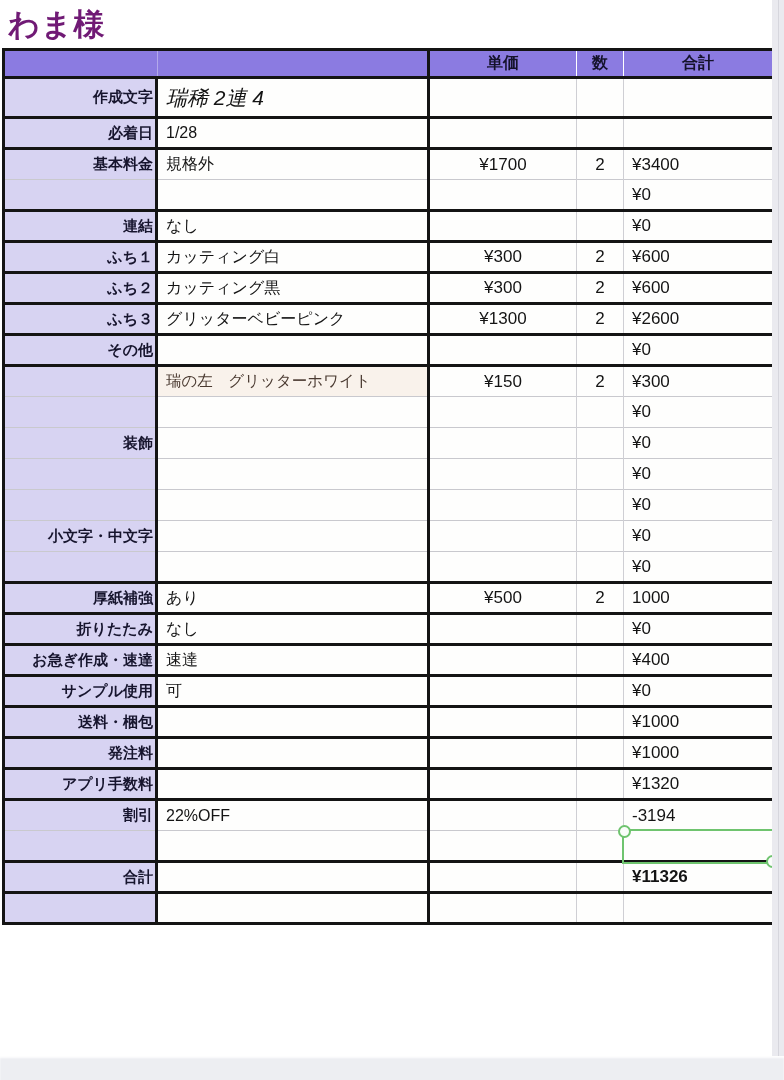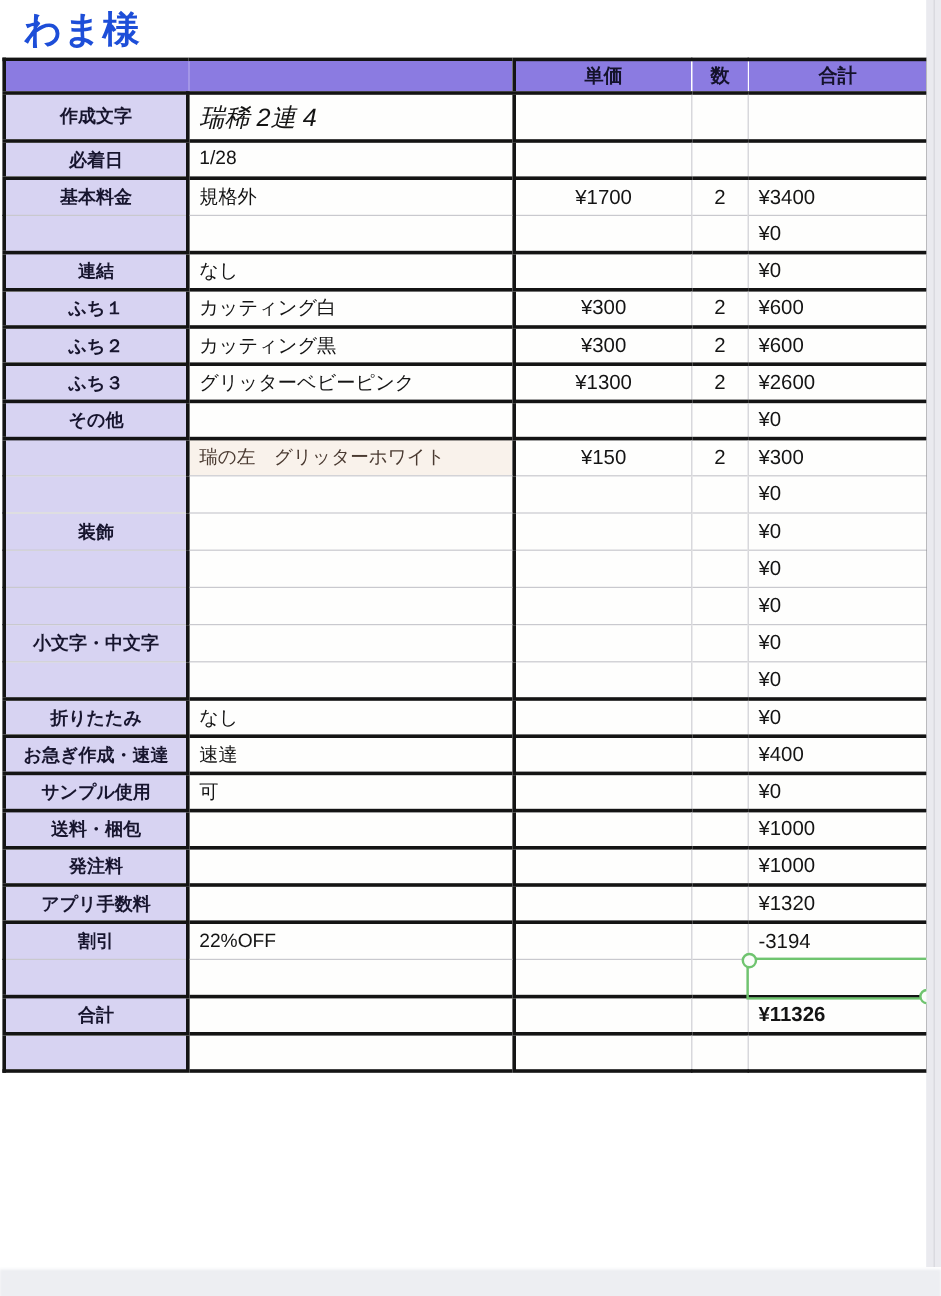--- a/index.html
+++ b/index.html
@@ -7,22 +7,22 @@
     width:784px;height:1080px;position:relative;overflow:hidden;
     font-family:"Liberation Sans","DejaVu Sans",sans-serif;
     background:#ecedf1;color:#141414;
   }
   .page{position:absolute;left:0;top:0;width:772px;height:1056px;background:#ffffff;}
   .right-strip{position:absolute;left:772px;top:0;width:12px;height:1080px;background:#eaeaef;z-index:3;}
   .right-strip .edge-line{position:absolute;left:6px;top:0;width:1px;height:100%;background:#d6d6dd;}
   .bottom-strip{position:absolute;left:0;top:1056px;width:784px;height:24px;background:#edeef2;z-index:3;
     box-shadow:inset 0 2px 2px rgba(255,255,255,.9);}
   .sheet-title{
-    position:absolute;left:20px;top:4px;margin:0;
-    font-size:31px;font-weight:600;letter-spacing:1px;color:#1d4ed8;
+    position:absolute;left:8px;top:4px;margin:0;
+    font-size:31px;font-weight:600;letter-spacing:1px;color:#701a75;
   }
   table.order{
     position:absolute;left:2px;top:48px;width:770px;
     border-collapse:collapse;table-layout:fixed;background:#fff;
     border:3px solid #141414;
   }
   col.w-label{width:153px}
   col.w-desc{width:272px}
   col.w-unit{width:148px}
   col.w-qty{width:47px}
@@ -41,21 +41,21 @@
     border-bottom:3px solid #141414;
   }
   thead th.h-blank{position:relative;}
   thead th.h-blank .hdr-divider{position:absolute;left:152px;top:0;width:1px;height:100%;background:rgba(255,255,255,.35);}
   thead th.h-unit{border-left:3px solid #141414;margin-top:11px;}
   thead th.h-qty,thead th.h-total{border-left:1px solid rgba(255,255,255,.45);}
 
   
   tbody th.c-label{
     background:var(--label-lavender,#d7d3f2);
-    font-size:15px;font-weight:bold;text-align:center;color:#17152e;
+    font-size:15px;font-weight:bold;text-align:right;color:#17152e;
     border-right:3px solid #141414;padding:0 2px;
   }
   tbody td{font-size:16px;background:#fefefd;}
   tbody td.c-desc{text-align:left;border-right:3px solid #141414;}
   tbody td.c-unit{text-align:center;border-right:1px solid #cfcfd4;font-size:17px;}
   tbody td.c-qty{text-align:center;border-right:1px solid #cfcfd4;font-size:17px;}
   tbody td.c-total{text-align:left;font-size:17px;}
 
   
   tbody tr th,tbody tr td{border-top:1px solid #c9c9ce;}
@@ -212,20 +212,27 @@
           <td class="c-total">¥0</td>
         </tr>
         <tr>
           <th class="c-label"></th>
           <td class="c-desc"></td>
           <td class="c-unit"></td>
           <td class="c-qty"></td>
           <td class="c-total">¥0</td>
         </tr>
         <tr class="sec-start">
+          <th class="c-label">厚紙補強</th>
+          <td class="c-desc">あり</td>
+          <td class="c-unit">¥500</td>
+          <td class="c-qty">2</td>
+          <td class="c-total">1000</td>
+        </tr>
+        <tr class="sec-start">
           <th class="c-label">折りたたみ</th>
           <td class="c-desc">なし</td>
           <td class="c-unit"></td>
           <td class="c-qty"></td>
           <td class="c-total">¥0</td>
         </tr>
         <tr class="sec-start">
           <th class="c-label">お急ぎ作成・速達</th>
           <td class="c-desc">速達</td>
           <td class="c-unit"></td>

